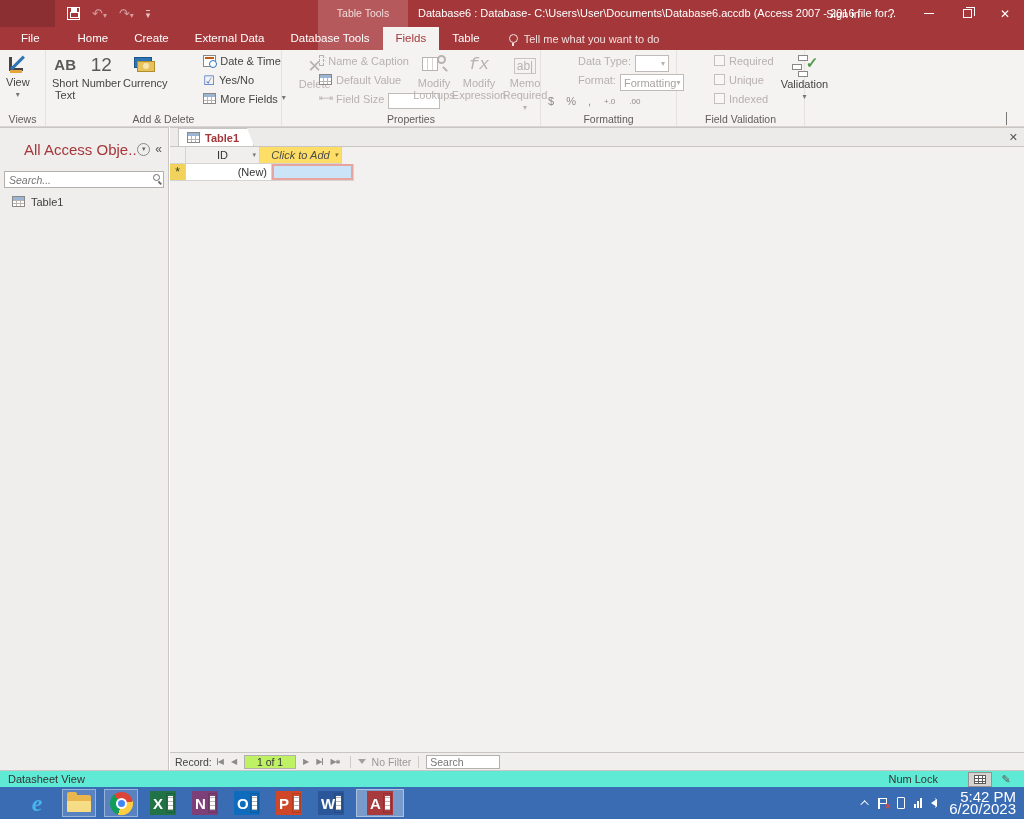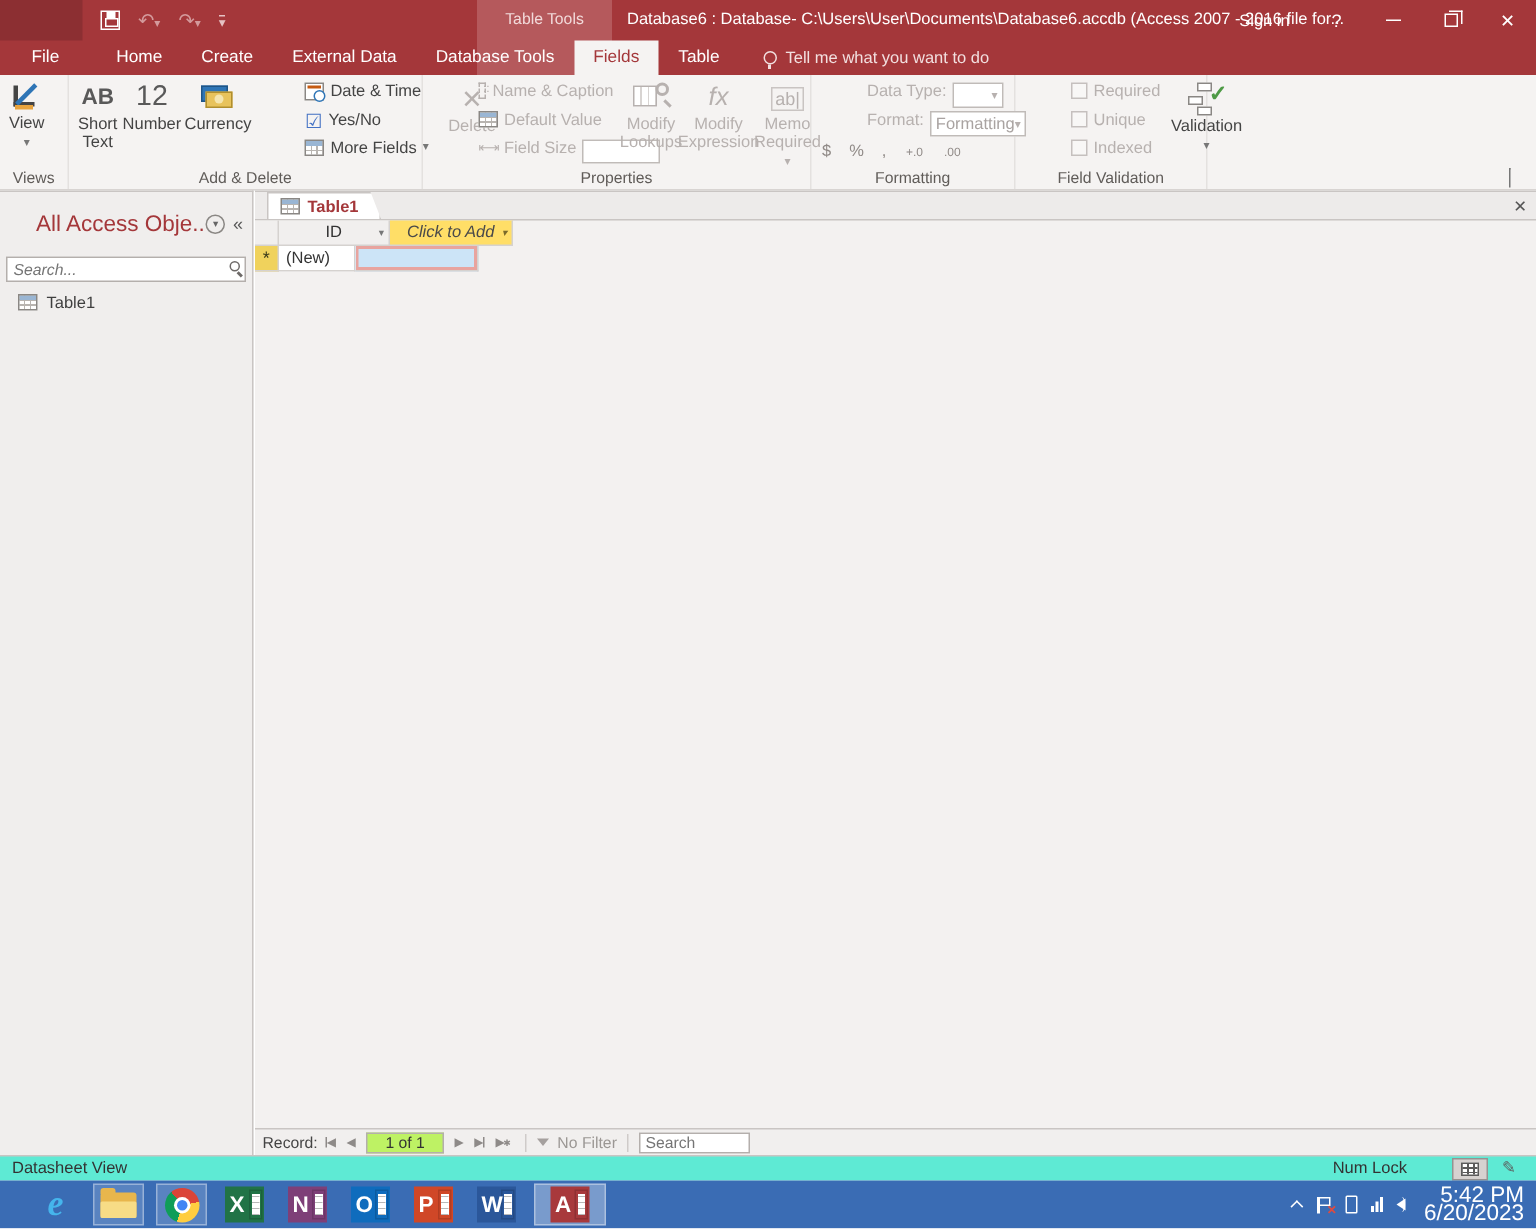--- a/index.html
+++ b/index.html
@@ -69,21 +69,21 @@
       repeating-linear-gradient(90deg, transparent 0 3px, #B8B4B0 3px 4px),
       repeating-linear-gradient(transparent 0 2.5px, #B8B4B0 2.5px 3.5px), #fff; }
   .icon-x { font-size:17px; line-height:17px; color:#B7B1AF; height:20px; margin-top:3px; }
   .icon-namecap { width:13px; height:11px; border:1px dashed #B7B1AF; position:relative; }
   .icon-namecap::before { content:"::"; position:absolute; left:2px; top:-2px; font-size:8px; color:#B7B1AF; }
   .icon-fieldsize { display:inline-block; width:13px; font-size:9px; color:#B7B1AF; letter-spacing:-1px; }
   .icon-lookup { position:relative; width:24px; height:20px; margin-bottom:2px; }
   .icon-lookup .tb { position:absolute; left:0; top:2px; width:16px; height:14px; border:1px solid #B7B1AF; background:repeating-linear-gradient(90deg, transparent 0 4px, #D8D4D2 4px 5px), #fff; }
   .icon-lookup .mg { position:absolute; right:0; top:0; width:9px; height:9px; border:2px solid #B7B1AF; border-radius:50%; }
   .icon-lookup .mh { position:absolute; right:0; bottom:3px; width:2px; height:6px; background:#B7B1AF; transform:rotate(-45deg); }
-  .glyph-fx { font-family:Liberation Sans, sans-serif; font-style:italic; font-size:17px; color:#B7B1AF; height:22px; line-height:20px; }
+  .glyph-fx { font-family:Liberation Mono, monospace; font-style:italic; font-size:17px; color:#B7B1AF; height:22px; line-height:20px; }
   .glyph-memo { font-size:12px; color:#B7B1AF; border:1px solid #C9C4C2; padding:0 2px; height:16px; line-height:14px; margin:3px 0; }
   .combo { display:flex; align-items:center; justify-content:space-between; width:92px; height:17px; background:#fff; border:1px solid #C0BBB8; padding:0 3px; color:#A9A3A1; font-size:11px; }
   .combo .caret { font-size:8px; color:#B7B1AF; }
   .fmt-label { width:58px; color:#B7B1AF; }
   .fmt-sym { display:flex; align-items:center; gap:12px; color:#908A87; font-size:11px; margin-top:2px; }
   .fmt-dec { font-size:8px; color:#908A87; letter-spacing:0; border:1px solid transparent; }
   .cb { width:11px; height:11px; border:1px solid #C5C0BE; background:#F8F7F6; }
   .icon-validate { position:relative; width:24px; height:22px; margin-bottom:1px; }
   .icon-validate .n1 { position:absolute; left:6px; top:0; width:10px; height:6px; border:1px solid #8A8784; background:#fff; }
   .icon-validate .n2 { position:absolute; left:0; top:9px; width:10px; height:6px; border:1px solid #8A8784; background:#fff; }
@@ -119,21 +119,21 @@
   .ds-row { position:absolute; left:0; display:flex; }
   .ds-hrow { top:0; height:17px;text-align:right; }
   .ds-drow { top:17px; height:17px; }
   .cell { border-right:1px solid #D5D2CF; border-bottom:1px solid #D5D2CF; display:flex; align-items:center; font-size:11px; }
   .c-corner { width:16px; background:#F1EFEE; }
   .c-idh { width:74px; background:#F1EFEE; justify-content:center; position:relative; color:#333; }
   .c-idh .sortcaret { position:absolute; right:3px; font-size:7px; color:#777; }
   .c-addh { width:82px; background:#FFDE67; font-style:italic; color:#4a4a4a; justify-content:center; position:relative; }
   .c-addh .sortcaret { position:absolute; right:3px; font-size:7px; color:#7a6a2a; }
   .c-sel { width:16px; background:#F0D25C; justify-content:center; color:#3a3a1a; font-size:12px; }
-  .c-new { width:51px; background:#fff; justify-content:flex-end; padding-right:16px; color:#333; }
+  .c-new { width:86px; background:#fff; justify-content:flex-end; padding-right:4px; color:#333; }
   .c-addsel { width:82px; background:#CCE4F7; box-shadow:inset 0 0 0 2px #E8A49F; border-bottom:1px solid #D5D2CF; }
 
   .recordnav { height:18px; background:#F1EFEE; border-top:1px solid #C9C5C3; display:flex; align-items:center; gap:3px; padding-left:5px; font-size:10.5px; color:#444; }
   .rn-btn { display:flex; align-items:center; color:#8E8A88; font-size:8px; padding:0 2px; }
   .rn-bar { width:1px; height:7px; background:#8E8A88; }
   .rn-count { width:52px; height:14px; background:#bef264; border:1px solid #B4AFAC; display:flex; align-items:center; justify-content:center; font-size:10.5px; color:#333; margin:0 2px; }
   .rn-sep { width:1px; height:12px; background:#CFCBC9; margin:0 4px; }
   .rn-funnel { width:0; height:0; border-left:4px solid transparent; border-right:4px solid transparent; border-top:5px solid #A5A09E; margin-right:3px; }
   .rn-nofilter { color:#9B9794; }
   .rn-search input { width:74px; height:14px; border:1px solid #B4AFAC; background:#fff; font-family:"Liberation Sans", sans-serif; font-size:10.5px; color:#444; padding:0 3px; }

